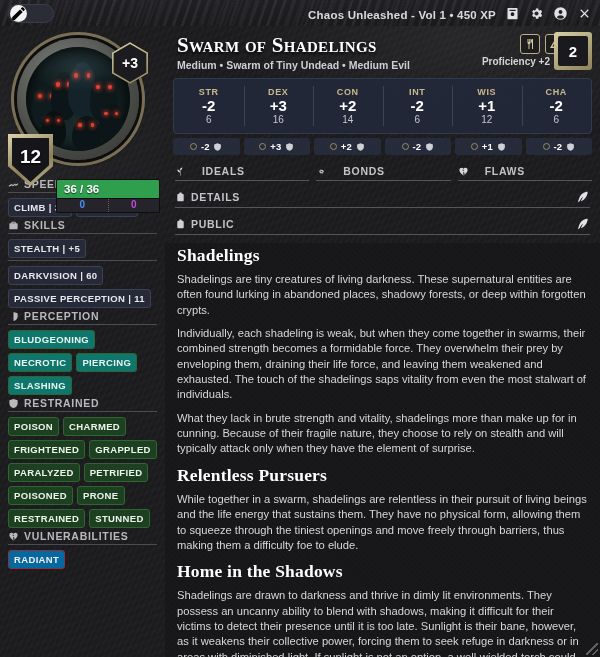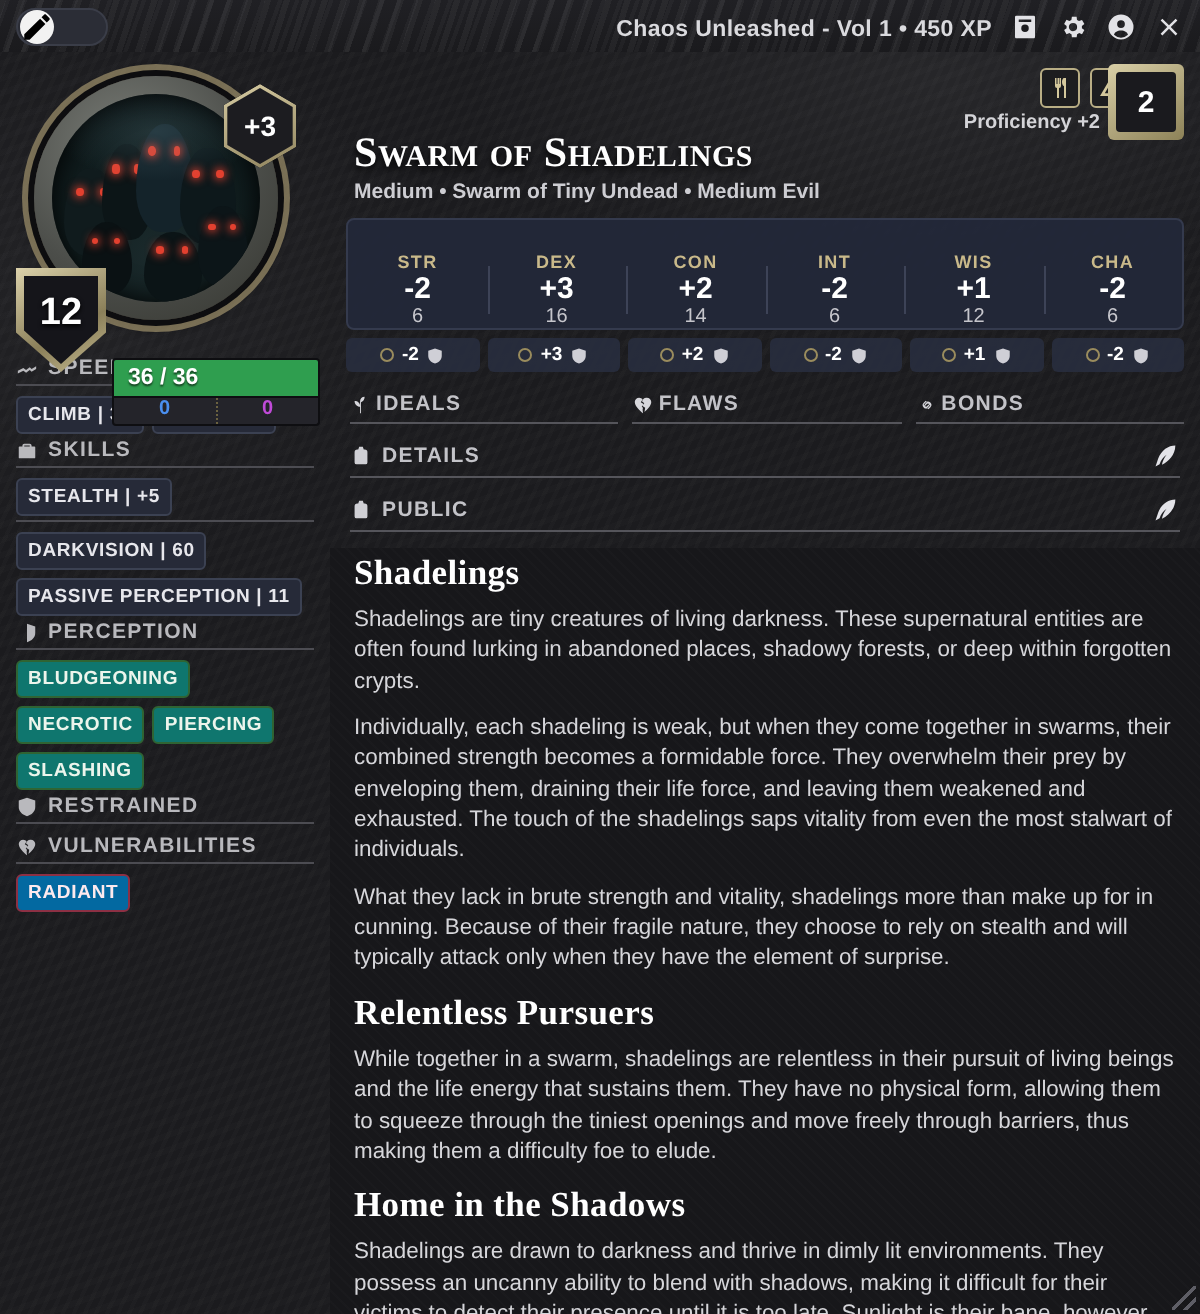--- a/index.html
+++ b/index.html
@@ -174,21 +174,21 @@
     background:#262a38; border:1px solid #3b4152; color:#e7e7ec;
     white-space:nowrap;
   }
   .chip.res{ background:#0f766e; border-color:#2f6433; color:#ecf5ec;}
   .chip.imm{ background:#1d4020; border-color:#2f6433; color:#ecf5ec;}
   .chip.vuln{ background:#0369a1; border-color:#8c3044; color:#fdeaee;}
 
   
   .right{ flex:1; min-width:0; display:flex; flex-direction:column; position:relative;}
   .name-row{ padding:8px 10px 0 12px; position:relative; display:flex; }
-  .name-col{ flex:1; min-width:0;margin-top:31px;}
+  .name-col{ flex:1; min-width:0;}
   .cname{
     font-family:"Liberation Serif", serif;
     font-size:21px; font-weight:bold; color:#fff;
     letter-spacing:.3px; line-height:1.05;
     text-shadow:0 2px 3px rgba(0,0,0,.85);
     font-variant:small-caps;
   }
   .cmeta{ font-size:10.5px; color:#cdcdd2; margin-top:3px; font-weight:bold;}
   .hdr-right{ display:flex; flex-direction:column; align-items:flex-end; gap:2px; }
   .hdr-icons{ display:flex; gap:5px; align-items:center;}
@@ -208,21 +208,21 @@
   .cr-inner{
     width:100%;height:100%; background:#1a1a1e; border-radius:2px;
     display:flex;align-items:center;justify-content:center;
     color:#fff; font-weight:bold; font-size:15px;
   }
 
   
   .abil-panel{
     margin:7px 8px 0 8px; background:rgba(35,40,58,.92);
     border:1px solid #343a4d; border-radius:4px;
-    display:flex; height:56px;align-items:flex-end;
+    display:flex; height:56px;
   }
   .abil{
     flex:1; position:relative; display:flex; flex-direction:column;
     align-items:center; justify-content:center; gap:0px;
   }
   .abil + .abil::before{
     content:""; position:absolute; left:0; top:7px; bottom:7px; width:1px; background:#3d4357;
   }
   .abil .nm{ font-size:9px; font-weight:bold; color:#c9b98a; letter-spacing:.7px;}
   .abil .mod{ font-size:15px; font-weight:bold; color:#fff; line-height:1.15;}
@@ -235,21 +235,21 @@
   }
   .save .dot{ width:7px;height:7px;border-radius:50%; border:1px solid #9a8c5d; }
   .save .sv{ font-size:9.5px; font-weight:bold; color:#fff;}
   .save .sh-i{ width:9px;height:10px; color:#cfcfd6; display:flex;}
   .save .sh-i svg{ width:100%;height:100%; fill:currentColor;}
 
   
   .trait-row{ display:flex; gap:7px; margin:10px 8px 0 10px;}
   .trait{ flex:1; }
   .trait-lbl{
-    display:flex; align-items:center; gap:2px;
+    display:flex; align-items:center; gap:16px;
     font-size:10.5px; font-weight:bold; letter-spacing:.7px; color:#c3c3c8;text-align:right;
   }
   .trait-lbl .ti{ width:11px;height:11px; color:#d6d6db; display:flex;}
   .trait-lbl .ti svg{ width:100%;height:100%; fill:currentColor;}
   .trait-rule{ height:1px; background:#55555b; margin-top:3px;}
 
   .wide-row{ margin:9px 10px 0 10px;}
   .wide-lbl{ display:flex; align-items:center; gap:5px;}
   .wide-lbl .ti{ width:11px;height:12px; color:#cfcfd4; display:flex;}
   .wide-lbl .ti svg{ width:100%;height:100%; fill:currentColor;}
@@ -426,20 +426,32 @@
           <div class="lsec">
             <div class="lsec-head">
               <span class="hicon">
                 <svg viewBox="0 0 24 24">
                   <path d="M12 2l9 3v7c0 5-4 8.6-9 10-5-1.4-9-5-9-10V5l9-3z"></path>
                 </svg>
               </span>
               <span>RESTRAINED</span>
             </div>
             <div class="lsec-rule"></div>
+            <div class="chips">
+              <div class="chip imm">POISON</div>
+              <div class="chip imm">CHARMED</div>
+              <div class="chip imm">FRIGHTENED</div>
+              <div class="chip imm">GRAPPLED</div>
+              <div class="chip imm">PARALYZED</div>
+              <div class="chip imm">PETRIFIED</div>
+              <div class="chip imm">POISONED</div>
+              <div class="chip imm">PRONE</div>
+              <div class="chip imm">RESTRAINED</div>
+              <div class="chip imm">STUNNED</div>
+            </div>
           </div>
           <div class="lsec">
             <div class="lsec-head">
               <span class="hicon">
                 <svg viewBox="0 0 24 24">
                   <path d="M12 21S3 14.5 3 8.8A4.8 4.8 0 017.8 4c1.6 0 3 .8 3.8 2l-2 3 3 2-2 3 1.4 1-.4 2 .4 4zM16.2 4A4.8 4.8 0 0121 8.8c0 4-4.4 8.5-7.4 10.8l.8-4.6-3-2 2-3-2.6-2 1.6-2.6A4.6 4.6 0 0116.2 4z"></path>
                 </svg>
               </span>
               <span>VULNERABILITIES</span>
             </div>
@@ -581,35 +593,35 @@
                 </svg>
               </span>
               <span>IDEALS</span>
             </div>
             <div class="trait-rule"></div>
           </div>
           <div class="trait">
             <div class="trait-lbl">
               <span class="ti">
                 <svg viewBox="0 0 24 24">
-                  <path d="M12 21S3 14.5 3 8.8A4.8 4.8 0 017.8 4c1.6 0 3 .8 3.8 2l-2 3 3 2-2 3 1.4 1-.4 2 .4 4zM16.2 4A4.8 4.8 0 0121 8.8c0 4-4.4 8.5-7.4 10.8l.8-4.6-3-2 2-3-2.6-2 1.6-2.6A4.6 4.6 0 0116.2 4z"></path>
-                </svg>
-              </span>
-              <span>FLAWS</span>
+                  <path d="M8.4 14.6a3.6 3.6 0 010-5.1l2.1-2.1 1.4 1.4-2.1 2.1a1.6 1.6 0 002.3 2.3l2.1-2.1 1.4 1.4-2.1 2.1a3.6 3.6 0 01-5.1 0zm7.2-5.2a3.6 3.6 0 00-5.1 0L8.4 11.5 9.8 13l2.1-2.1a1.6 1.6 0 012.3 2.3L12.1 15.3l1.4 1.4 2.1-2.1a3.6 3.6 0 000-5.2z"></path>
+                </svg>
+              </span>
+              <span>BONDS</span>
             </div>
             <div class="trait-rule"></div>
           </div>
           <div class="trait">
             <div class="trait-lbl">
               <span class="ti">
                 <svg viewBox="0 0 24 24">
-                  <path d="M8.4 14.6a3.6 3.6 0 010-5.1l2.1-2.1 1.4 1.4-2.1 2.1a1.6 1.6 0 002.3 2.3l2.1-2.1 1.4 1.4-2.1 2.1a3.6 3.6 0 01-5.1 0zm7.2-5.2a3.6 3.6 0 00-5.1 0L8.4 11.5 9.8 13l2.1-2.1a1.6 1.6 0 012.3 2.3L12.1 15.3l1.4 1.4 2.1-2.1a3.6 3.6 0 000-5.2z"></path>
-                </svg>
-              </span>
-              <span>BONDS</span>
+                  <path d="M12 21S3 14.5 3 8.8A4.8 4.8 0 017.8 4c1.6 0 3 .8 3.8 2l-2 3 3 2-2 3 1.4 1-.4 2 .4 4zM16.2 4A4.8 4.8 0 0121 8.8c0 4-4.4 8.5-7.4 10.8l.8-4.6-3-2 2-3-2.6-2 1.6-2.6A4.6 4.6 0 0116.2 4z"></path>
+                </svg>
+              </span>
+              <span>FLAWS</span>
             </div>
             <div class="trait-rule"></div>
           </div>
         </div>
 
       <div id="notes-rows">
           <div class="wide-row">
             <div class="wide-lbl">
               <span class="ti">
                 <svg viewBox="0 0 24 24">

